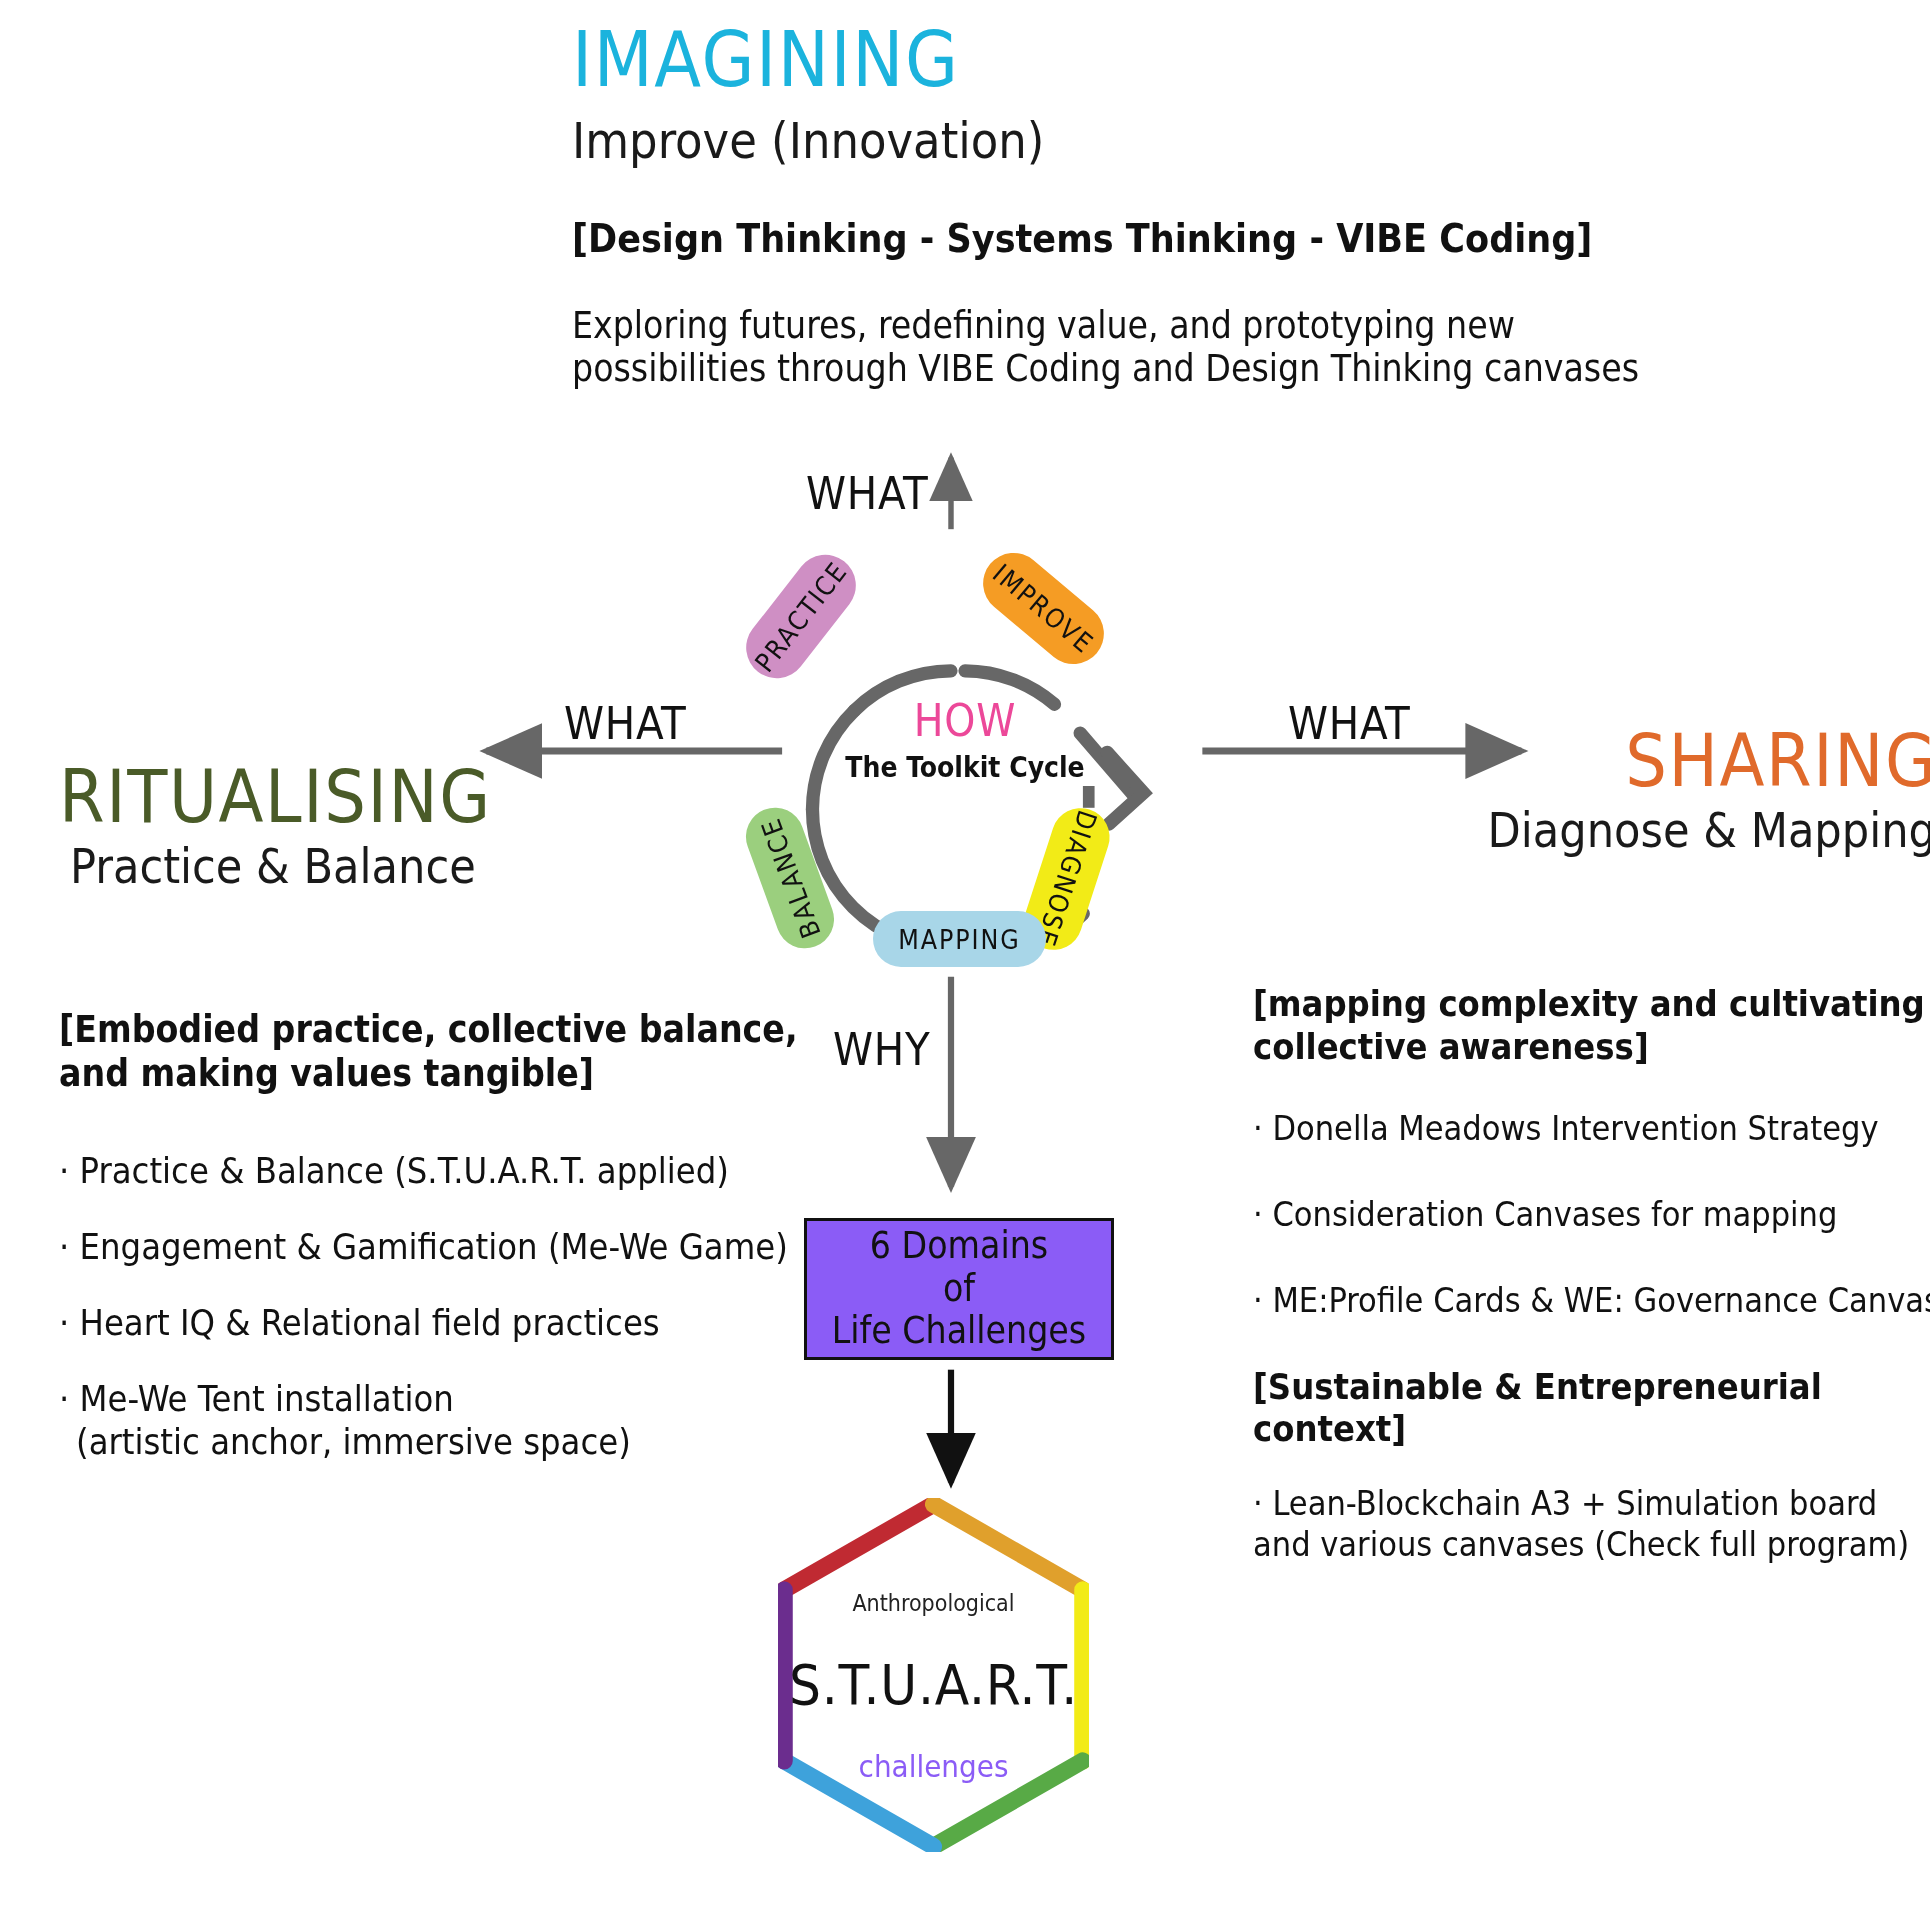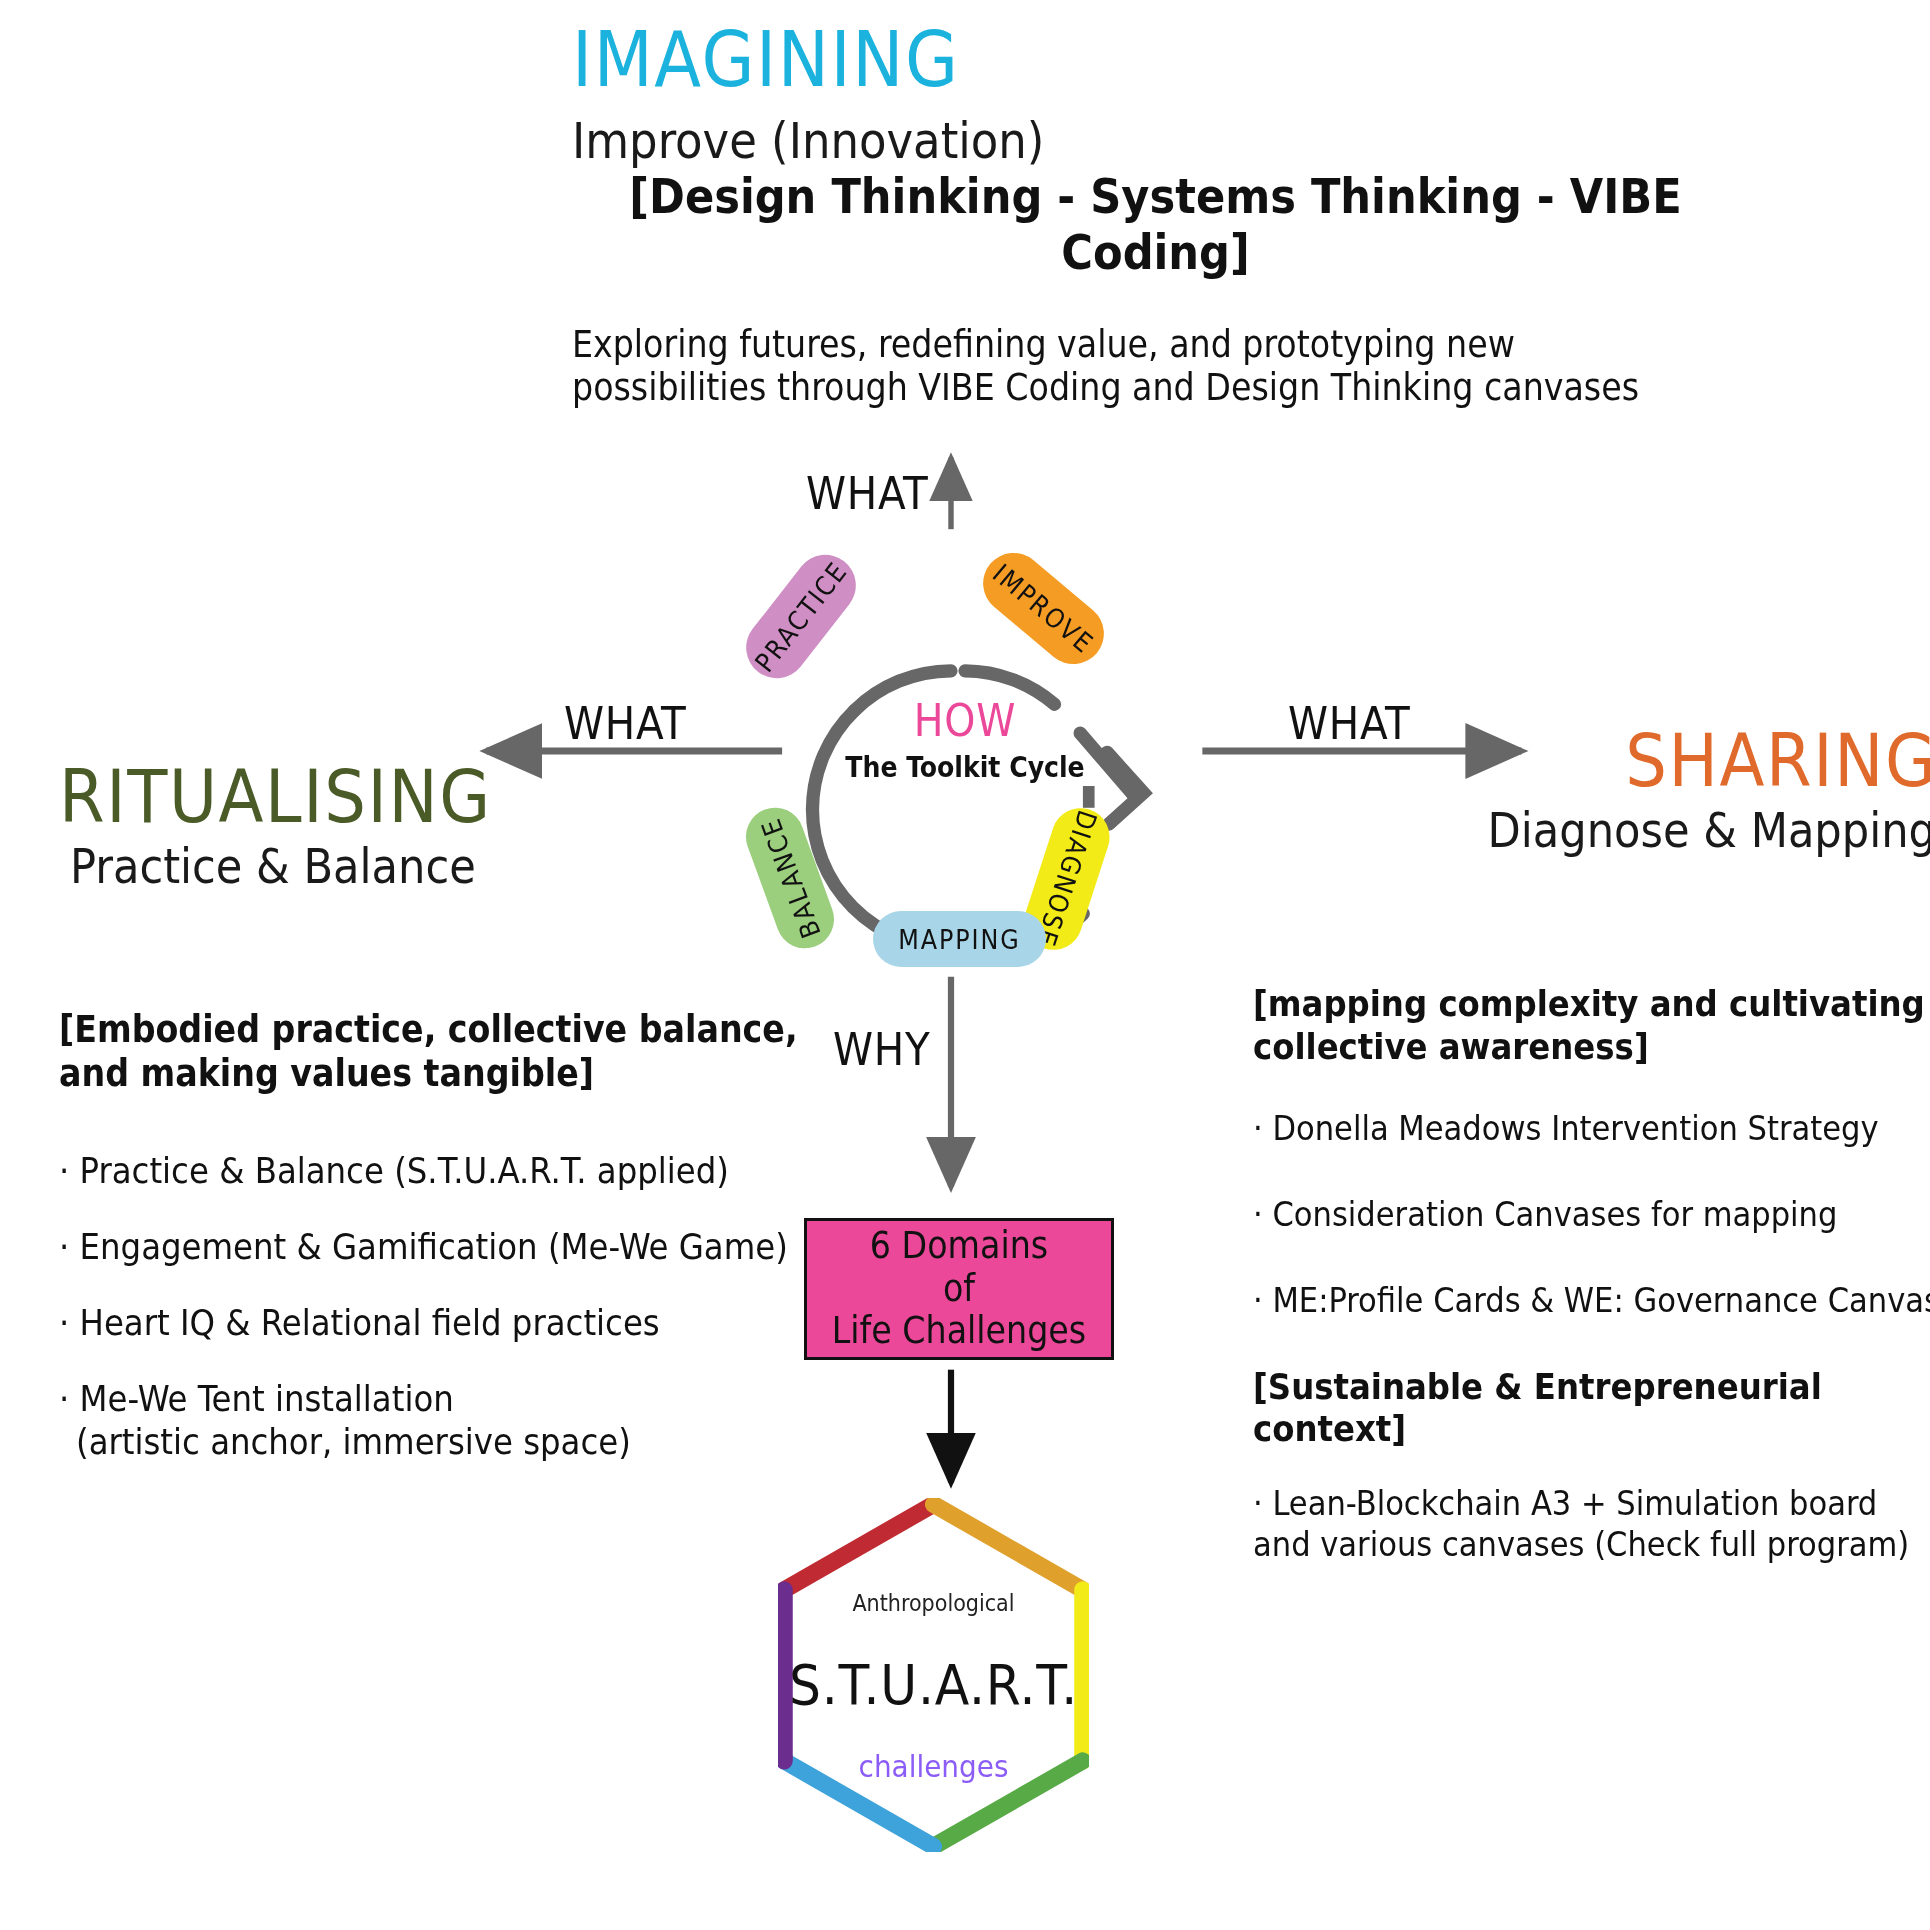--- a/index.html
+++ b/index.html
@@ -41,21 +41,21 @@
     color:#111;
   }
   .bullets{font-size:36px;line-height:1.2;color:#111;}
   .bullets .b{margin-bottom:33px;white-space:nowrap;}
   .bullets .b .sub{display:block;padding-left:17px;}
 
   
   #imagining{left:572px;top:22px;width:1167px;}
   #imagining .sec-title{color:#1BB3DD;font-size:76px;}
   #imagining .sec-sub{margin-top:17px;font-size:50px;}
-  #imagining .sec-bracket{font-size:48px;text-align:center;}
+  #imagining .sec-bracket{margin-top:48px;font-size:39px;}
   #imagining .sec-body{margin-top:42px;font-size:37px;}
 
   
   #ritualising{left:47px;top:760px;width:794px;margin-left:12px;}
   #ritualising .sec-title{color:#4A5B28;font-size:73px;}
   #ritualising .sec-sub{margin-top:7.8px;margin-left:11px;font-size:48px;}
   #ritualising .sec-bracket{margin-top:117px;font-size:37px;}
   #ritualising .bullets{margin-top:53px;}
 
   
@@ -116,21 +116,21 @@
     position:absolute;font-size:45px;color:#111;letter-spacing:0.8px;
   }
   #what-top{left:806px;top:467px;}
   #what-left{left:564px;top:697px;}
   #what-right{left:1288px;top:697px;}
   #why-bottom{left:833px;top:1023px;}
 
   
   #domains-box{
     left:804px;top:1218px;width:304px;height:136px;
-    border:3.9px solid #111;background:#ec4899;
+    border:3.9px solid #111;background:#8b5cf6;
     display:flex;align-items:center;justify-content:center;
   }
   #domains-box .txt{
     text-align:center;font-size:37px;line-height:1.16;color:#111;
   }
 
   
   #hexwrap{left:778px;top:1498px;width:311px;height:354px;}
   #hexwrap .hextext{
     position:absolute;left:0;right:0;top:92px;text-align:center;

